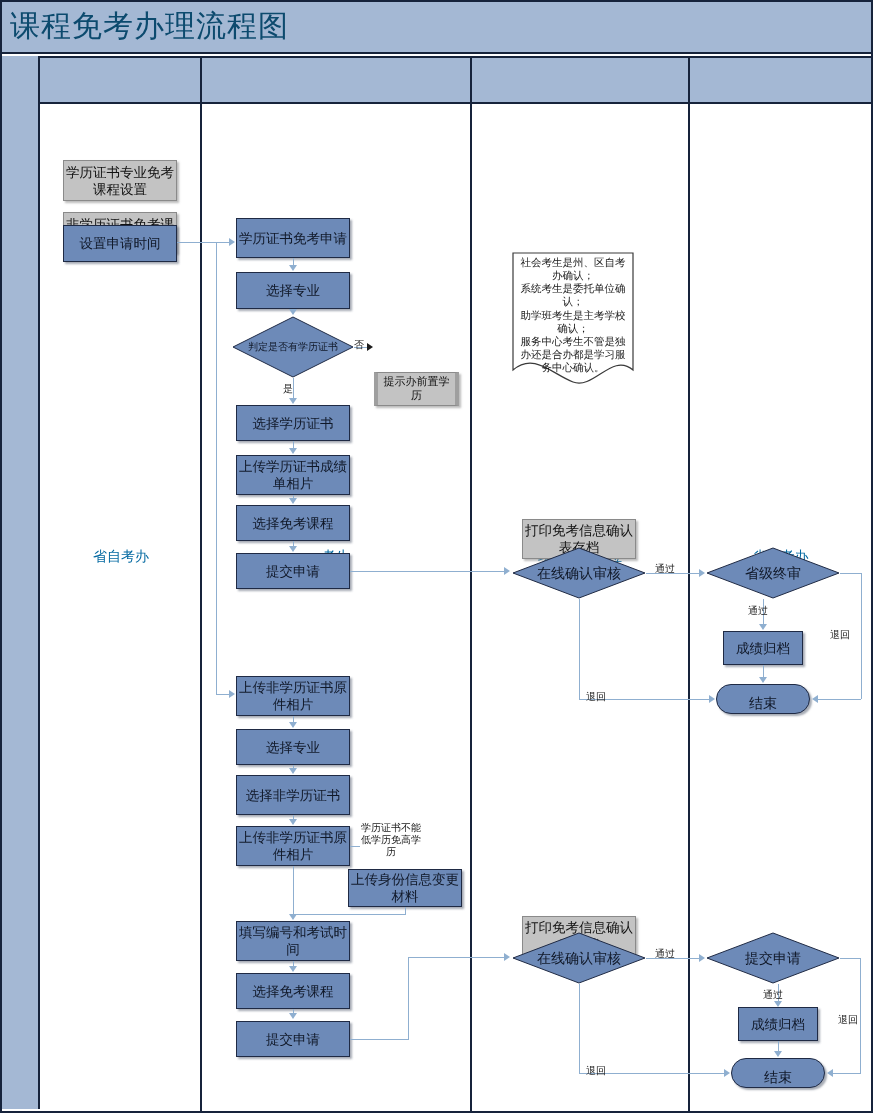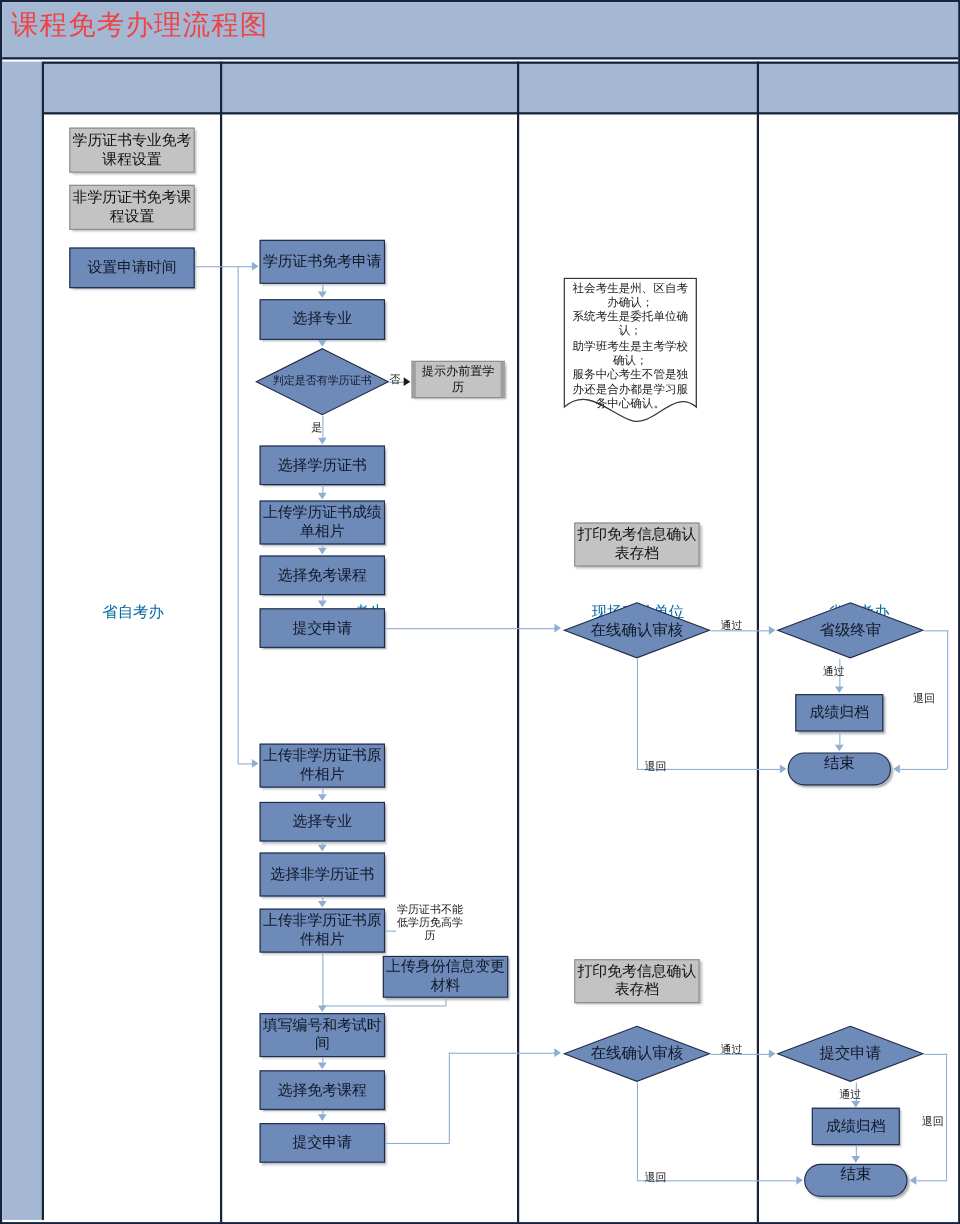--- a/index.html
+++ b/index.html
@@ -4,21 +4,21 @@
 <style>
   html,body{margin:0;padding:0;background:#fff;}
   body{font-family:"DejaVu Sans","Liberation Sans",sans-serif;}
   #page{position:relative;width:873px;height:1113px;background:#ffffff;overflow:hidden;}
 
   
   .frame-outer{position:absolute;left:0;top:0;width:873px;height:1113px;
     border:2px solid #16233b;box-sizing:border-box;}
   .title-band{position:absolute;left:2px;top:2px;width:869px;height:52px;
     background:#a4b8d4;border-bottom:2px solid #16233b;box-sizing:border-box;}
-  .title-text{position:absolute;left:10px;top:6px;font-size:25px;color:#ef4444;
+  .title-text{position:absolute;left:10px;top:6px;font-size:30px;color:#0c4a6e;
     letter-spacing:1px;font-family:Liberation Sans, sans-serif;white-space:nowrap;}
 
   .header-band{position:absolute;left:40px;top:56px;width:831px;height:48px;
     background:#a4b8d4;border-bottom:2px solid #16233b;border-top:2px solid #16233b;box-sizing:border-box;}
   .lane-head{position:absolute;top:0;height:100%;display:flex;align-items:center;
     justify-content:center;font-size:14px;color:#0369a1;}
 
   
   .left-strip{position:absolute;left:2px;top:56px;width:38px;height:1053px;
     background:#a4b8d4;border-right:2px solid #16233b;box-sizing:border-box;}
@@ -27,27 +27,27 @@
   .lane-sep{position:absolute;top:56px;width:2px;height:1055px;background:#16233b;}
 
   
   .proc{position:absolute;box-sizing:border-box;background:#6d8ab8;
     border:1px solid #1f2a44;color:#101828;display:flex;align-items:center;
     justify-content:center;text-align:center;font-size:13.5px;line-height:1.25;
     box-shadow:2px 2px 2px rgba(60,70,90,.45);}
   .gray{position:absolute;box-sizing:border-box;background:#c3c3c3;
     border:1px solid #8a8a8a;color:#111;display:flex;align-items:center;
     justify-content:center;text-align:center;font-size:13.5px;line-height:1.25;
-    box-shadow:2px 2px 2px rgba(120,120,120,.5);}
+    box-shadow:2px 2px 2px rgba(120,120,120,.5);margin-top:44px;}
   .gray.inner-bars{border-left:4px solid #9f9f9f;border-right:4px solid #9f9f9f;}
   .gray.predef{padding:0 4px;}
 
   .term{position:absolute;box-sizing:border-box;background:#6d8ab8;
     border:1px solid #1f2a44;border-radius:22px;color:#101828;display:flex;
-    align-items:flex-start;justify-content:center;font-size:14px;
+    align-items:flex-end;justify-content:center;font-size:14px;
     box-shadow:2px 2px 2px rgba(60,70,90,.45);}
 
   .diamond{position:absolute;}
   .diamond svg{display:block;overflow:visible;}
   .diamond .dlabel{position:absolute;left:0;top:0;width:100%;height:100%;
     display:flex;align-items:center;justify-content:center;text-align:center;
     font-size:14px;color:#101828;line-height:1.2;pointer-events:none;}
   .diamond .dlabel.tiny{font-size:10px;}
 
   

